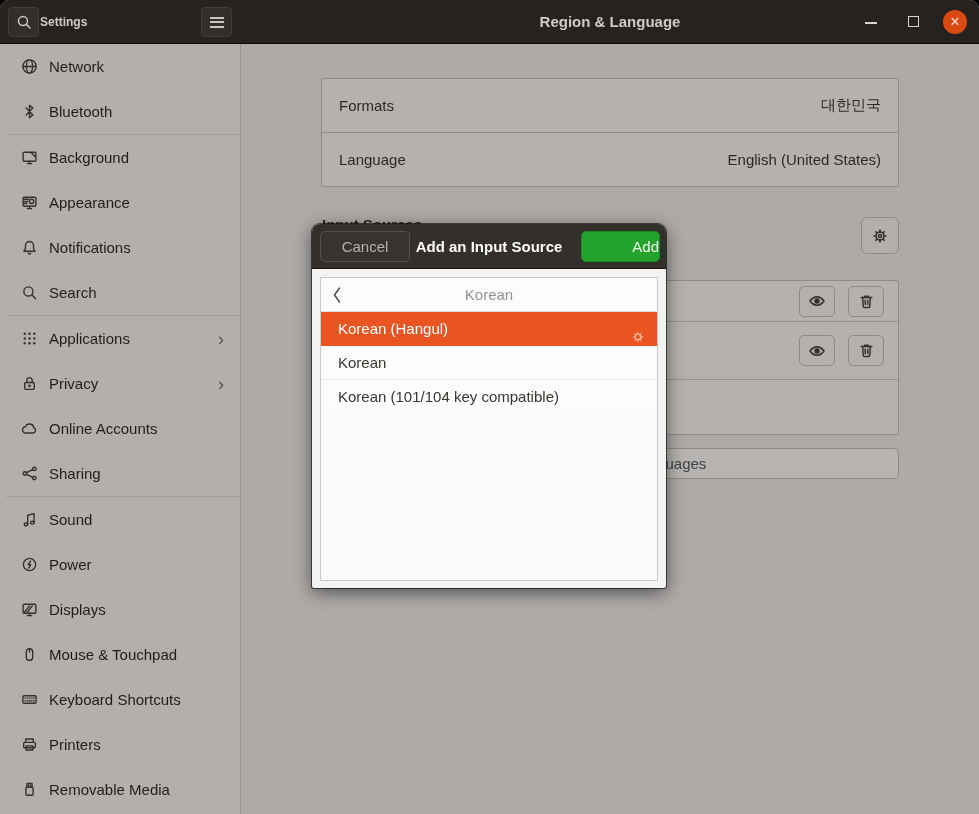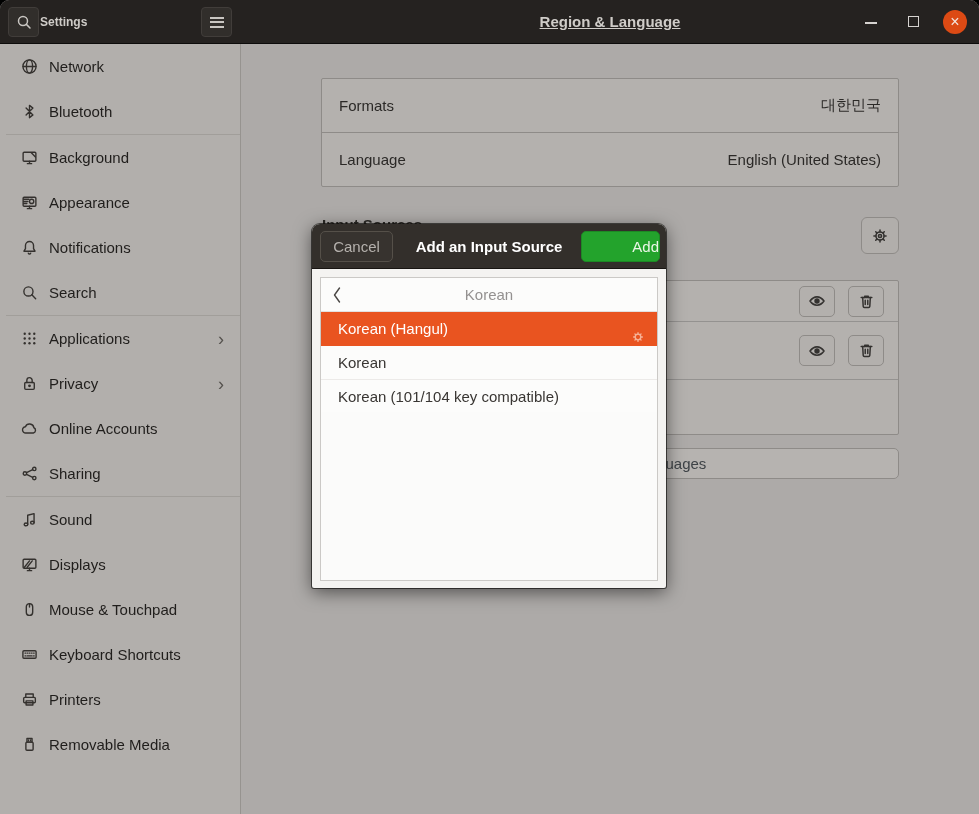--- a/index.html
+++ b/index.html
@@ -3,21 +3,21 @@
 <meta charset="utf-8">
 <style>
   * { margin:0; padding:0; box-sizing:border-box; }
   html,body { width:979px; height:814px; background:#000; font-family:"Liberation Sans","DejaVu Sans",sans-serif; }
   .window { position:relative; width:979px; height:814px; background:#adaaa8; border-radius:9px 9px 0 0; overflow:hidden; }
 
   
   .titlebar { position:absolute; left:0; top:0; width:100%; height:44px; background:#252220; border-bottom:1px solid #0d0c0b; }
   .tb-btn { position:absolute; top:7px; width:31px; height:30px; background:#312e2b; border:1px solid #413d3a; border-radius:4px; display:flex; align-items:center; justify-content:center; cursor:pointer; }
   .tb-app-title { position:absolute; left:40px; top:0; width:160px; height:44px; line-height:44px; text-align:left; color:#cfccc8; font-weight:bold; font-size:12px;border-radius:14px; }
-  .tb-page-title { position:absolute; left:241px; right:0; top:0; height:44px; line-height:44px; text-align:center; color:#cfccc8; font-weight:bold; font-size:15px;text-decoration:underline; }
+  .tb-page-title { position:absolute; left:241px; right:0; top:0; height:44px; line-height:44px; text-align:center; color:#cfccc8; font-weight:bold; font-size:15px; }
   .hamburger { width:14px; height:11px; border-top:2px solid #c9c6c2; border-bottom:2px solid #c9c6c2; position:relative; }
   .hamburger::after { content:""; position:absolute; left:0; right:0; top:2.5px; height:2px; background:#c9c6c2; }
   .wc-min { position:absolute; left:860px; top:12px; width:22px; height:20px; color:#d6d3d0; font-size:15px; text-align:center; line-height:20px; cursor:pointer; }
   .min-bar { display:inline-block; width:12px; height:2px; background:#d6d3d0; vertical-align:middle; }
   .wc-max { position:absolute; left:903px; top:11px; width:22px; height:22px; cursor:pointer; }
   .max-square { position:absolute; left:5px; top:5px; width:11px; height:11px; border:1.5px solid #d6d3d0; }
   .wc-close { position:absolute; left:943px; top:10px; width:24px; height:24px; border-radius:50%; background:#dc4a14; color:#f3e6df; font-size:16px; line-height:23px; text-align:center; cursor:pointer; }
 
   
   .sidebar { position:absolute; left:0; top:44px; width:241px; bottom:0; background:#b2afac; border-right:1px solid #96938f;padding-left:6px; }
@@ -40,21 +40,21 @@
   .is-box { left:80px; top:236px; width:578px; }
   .is-row { display:flex; align-items:center; justify-content:flex-end; gap:13px; padding-right:14px; }
   .is-row + .is-row { border-top:1px solid #949290; }
   .sq-btn { width:36px; height:31px; background:#b3b0ad; border:1px solid #8e8b88; border-radius:5px; display:flex; align-items:center; justify-content:center; cursor:pointer; }
   .manage-btn { position:absolute; left:80px; top:404px; width:578px; height:31px; background:#b6b3b0; border:1px solid #8e8b88; border-radius:5px; font-size:15px; color:#3e4347; text-align:center; line-height:29px; cursor:pointer; }
   svg.dim-i { stroke:#343230; fill:none; stroke-width:1.4; stroke-linecap:round; stroke-linejoin:round; }
 
   
   .dialog { position:absolute; left:312px; top:224px; width:354px; height:364px; z-index:10; border-radius:8px 8px 2px 2px; background:#f4f3f1; box-shadow:0 4px 18px rgba(0,0,0,.55), 0 0 0 1px rgba(20,18,16,.65); }
   .dlg-header { position:relative; height:45px; background:#332f2b; border-radius:8px 8px 0 0; border-bottom:1px solid #181512; }
-  .dlg-cancel { position:absolute; left:8px; top:7px; width:73px; height:31px; background:#37332f; border:1px solid #555049; border-radius:5px; color:#b5b1ad; font-size:15px; text-align:center; line-height:29px; cursor:pointer; }
+  .dlg-cancel { position:absolute; left:8px; top:7px; width:90px; height:31px; background:#37332f; border:1px solid #555049; border-radius:5px; color:#b5b1ad; font-size:15px; text-align:center; line-height:29px; cursor:pointer; }
   .dlg-title { position:absolute; left:0; right:0; top:0; height:45px; line-height:45px; text-align:center; color:#fff; font-weight:bold; font-size:15px; }
   .dlg-add { position:absolute; right:6px; top:7px; width:79px; height:31px; background:#23a32c; border:1px solid #1c8a24; border-radius:5px; color:#eaf6e6; font-size:15px; text-align:right; line-height:29px; cursor:pointer; }
   .dlg-list { position:absolute; left:8px; right:8px; top:53px; bottom:7px; background:#fbfbfa; border:1px solid #cbc9c6; }
   .search-row { position:relative; height:34px; border-bottom:1px solid #e3e1df; background:#fcfcfb; cursor:text; }
   .search-row .back { position:absolute; left:9px; top:7px; cursor:pointer; }
   .search-row .stext { display:block; height:34px; line-height:34px; text-align:center; color:#949190; font-size:15px; }
   .res-row { position:relative; height:33px; line-height:33px; padding-left:17px; font-size:15px; color:#393633; background:#fcfcfb; cursor:pointer; }
   .res-row.selected { height:34px; line-height:34px; background:#e95420; color:#fff; }
   .res-row + .res-row { border-top:1px solid #eceae8; }
   .res-row.selected + .res-row { border-top:none; }
@@ -177,20 +177,27 @@
     <div class="side-item">
       <svg class="icn" viewBox="0 0 16 16">
           <path d="M6.3 12.4V4l6-1.5v8.4"></path>
           <ellipse cx="4.7" cy="12.6" rx="1.7" ry="1.3"></ellipse>
           <ellipse cx="10.7" cy="11" rx="1.7" ry="1.3"></ellipse>
         </svg>
       <span class="lbl">Sound</span>
     </div>
     <div class="side-item">
       <svg class="icn" viewBox="0 0 16 16">
+          <circle cx="8" cy="8" r="5.8"></circle>
+          <path d="M8.9 4.8 L6.9 8.2 h2.3 L7.2 11.4"></path>
+        </svg>
+      <span class="lbl">Power</span>
+    </div>
+    <div class="side-item">
+      <svg class="icn" viewBox="0 0 16 16">
           <rect x="2" y="3" width="12" height="8.5" rx="1"></rect>
           <path d="M3.2 10.6l4.8-6M5.8 10.6l4.8-6"></path>
           <path d="M6 13.8h4M8 11.5v2.3"></path>
         </svg>
       <span class="lbl">Displays</span>
     </div>
     <div class="side-item">
       <svg class="icn" viewBox="0 0 16 16">
           <rect x="5" y="2.5" width="6" height="11" rx="3"></rect>
           <path d="M8 2.5v3.2"></path>

